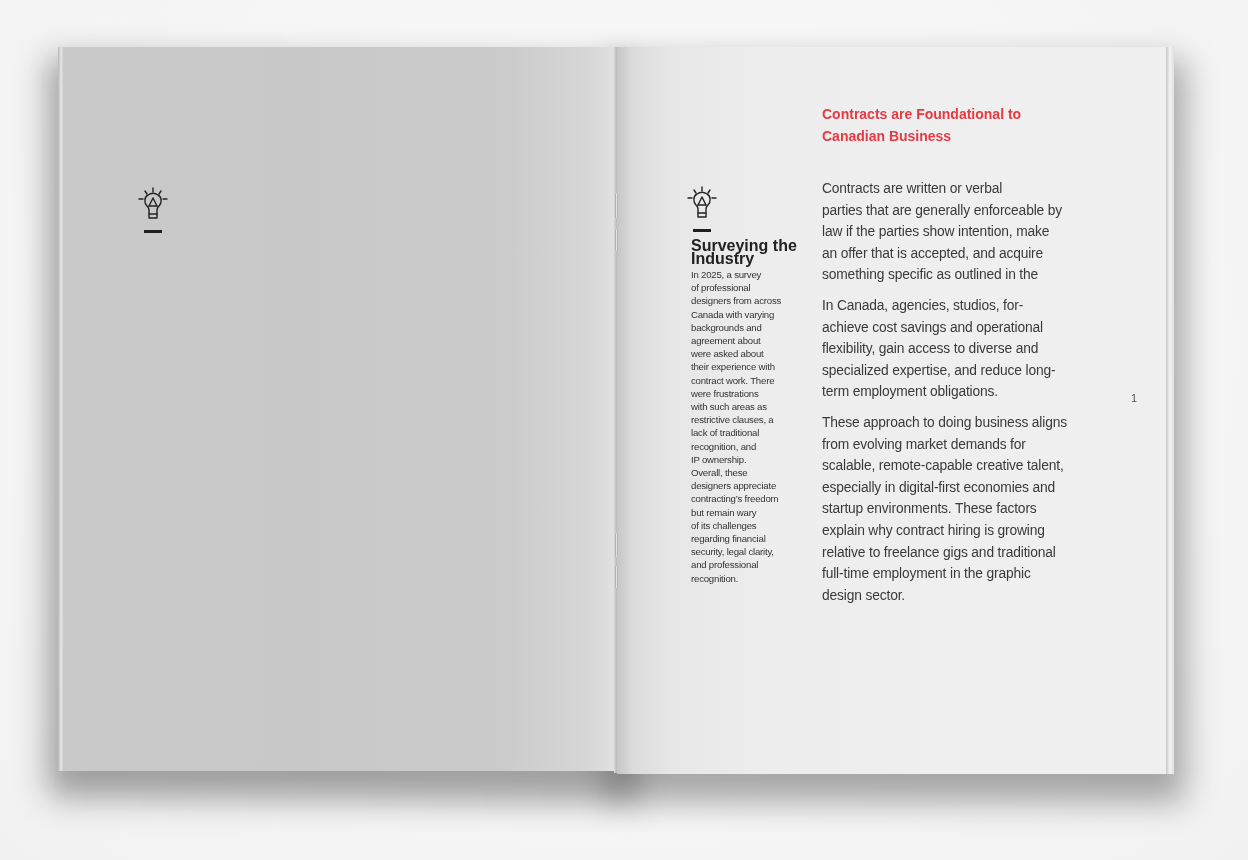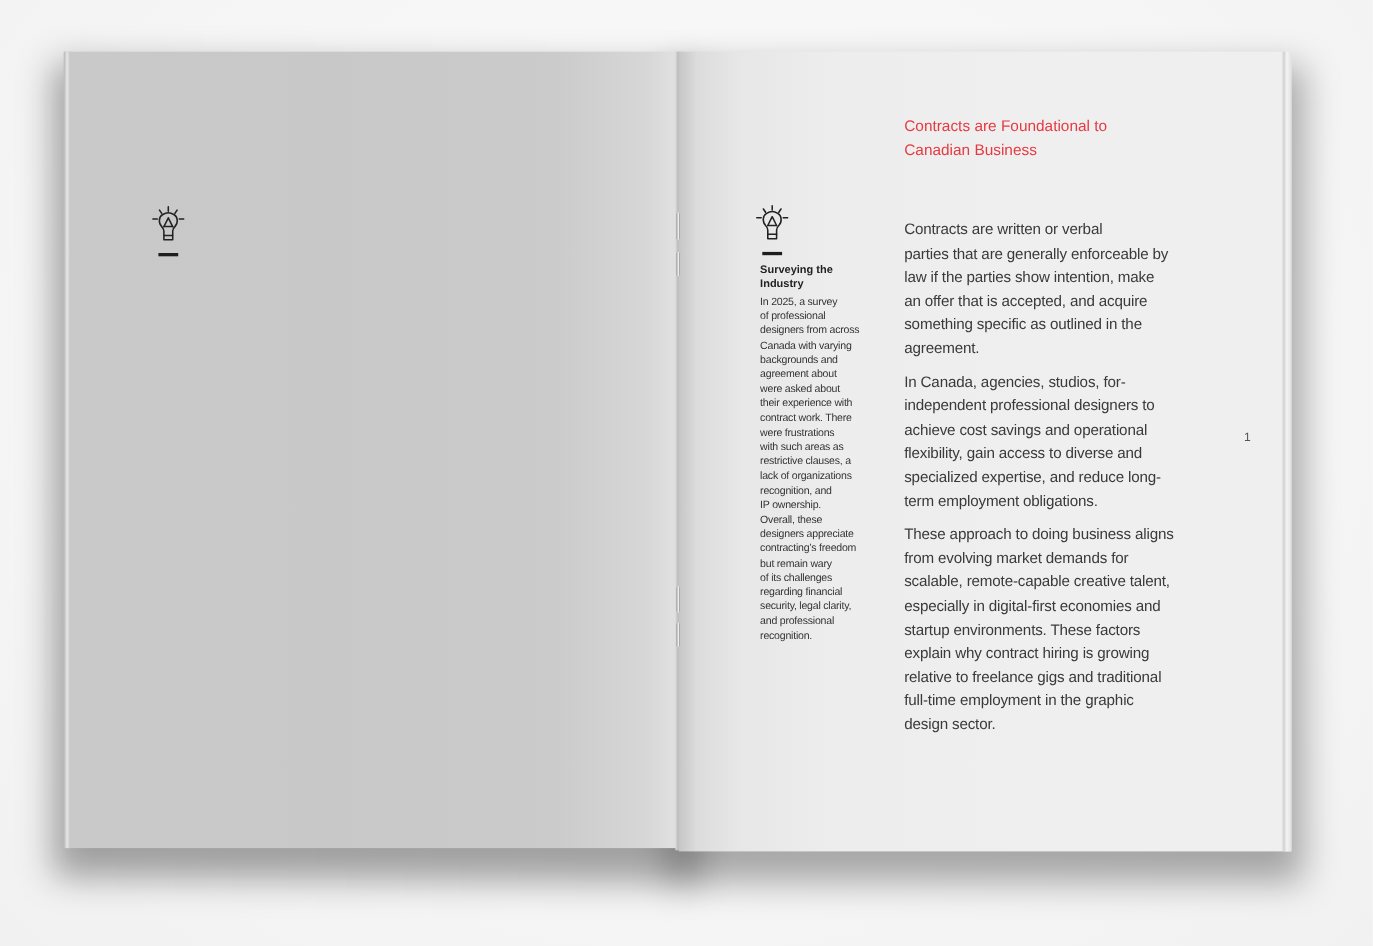--- a/index.html
+++ b/index.html
@@ -43,36 +43,36 @@
     position:absolute; left:615px; width:3px;
     background: linear-gradient(to right, #9a9a9a, #f0f0f0 60%, #8c8c8c);
     border-radius:2px;
   }
   .bulb-icon { position:absolute; width:34px; height:34px; }
   .bulb-icon svg { width:34px; height:34px; display:block; }
   .icon-rule { position:absolute; width:18px; height:3px; background:#1e1e1e; }
 
   .sidebar-title {
     position:absolute; left:691px; top:239px; width:110px;
-    font-size:10px; font-weight:bold; color:#222; line-height:13px;
+    font-size:16px; font-weight:bold; color:#222; line-height:13px;
   }
   .sidebar-body {
     position:absolute; left:691px; top:268px; width:110px;
     font-size:9.6px; color:#333; line-height:13.2px; letter-spacing:-0.2px;
   }
   .sidebar-body div { white-space:nowrap; }
 
   .heading {
     position:absolute; left:822px; top:104px; width:300px;
-    font-size:14px; font-weight:normal; color:#e63a43; line-height:21.5px;
+    font-size:14px; font-weight:bold; color:#e63a43; line-height:21.5px;
   }
   .heading div { white-space:nowrap; }
 
   .body-text {
-    position:absolute; left:822px; top:198px; width:290px;
+    position:absolute; left:822px; top:178px; width:290px;
     font-size:13.8px; color:#3a3a3a; line-height:21.6px; letter-spacing:-0.15px;
   }
   .body-text .para { margin-bottom:9px; }
   .body-text .line { white-space:nowrap; }
 
   .page-number {
     position:absolute; left:1131px; top:392px;
     font-size:11px; color:#555;
   }
 </style>
@@ -142,46 +142,44 @@
   <div>designers from across</div>
   <div>Canada with varying</div>
   <div>backgrounds and</div>
   <div>agreement about</div>
   <div>were asked about</div>
   <div>their experience with</div>
   <div>contract work. There</div>
   <div>were frustrations</div>
   <div>with such areas as</div>
   <div>restrictive clauses, a</div>
-  <div>lack of organizations</div>
+  <div>lack of traditional</div>
   <div>recognition, and</div>
   <div>IP ownership.</div>
   <div>Overall, these</div>
   <div>designers appreciate</div>
   <div>contracting’s freedom</div>
   <div>but remain wary</div>
   <div>of its challenges</div>
   <div>regarding financial</div>
   <div>security, legal clarity,</div>
   <div>and professional</div>
   <div>recognition.</div>
 </div>
 
 <div class="body-text">
   <div class="para">
     <div class="line">Contracts are written or verbal</div>
     <div class="line">parties that are generally enforceable by</div>
     <div class="line">law if the parties show intention, make</div>
     <div class="line">an offer that is accepted, and acquire</div>
     <div class="line">something specific as outlined in the</div>
-    <div class="line">agreement.</div>
   </div>
   <div class="para">
     <div class="line">In Canada, agencies, studios, for-</div>
-    <div class="line">independent professional designers to</div>
     <div class="line">achieve cost savings and operational</div>
     <div class="line">flexibility, gain access to diverse and</div>
     <div class="line">specialized expertise, and reduce long-</div>
     <div class="line">term employment obligations.</div>
   </div>
   <div class="para">
     <div class="line">These approach to doing business aligns</div>
     <div class="line">from evolving market demands for</div>
     <div class="line">scalable, remote-capable creative talent,</div>
     <div class="line">especially in digital-first economies and</div>

